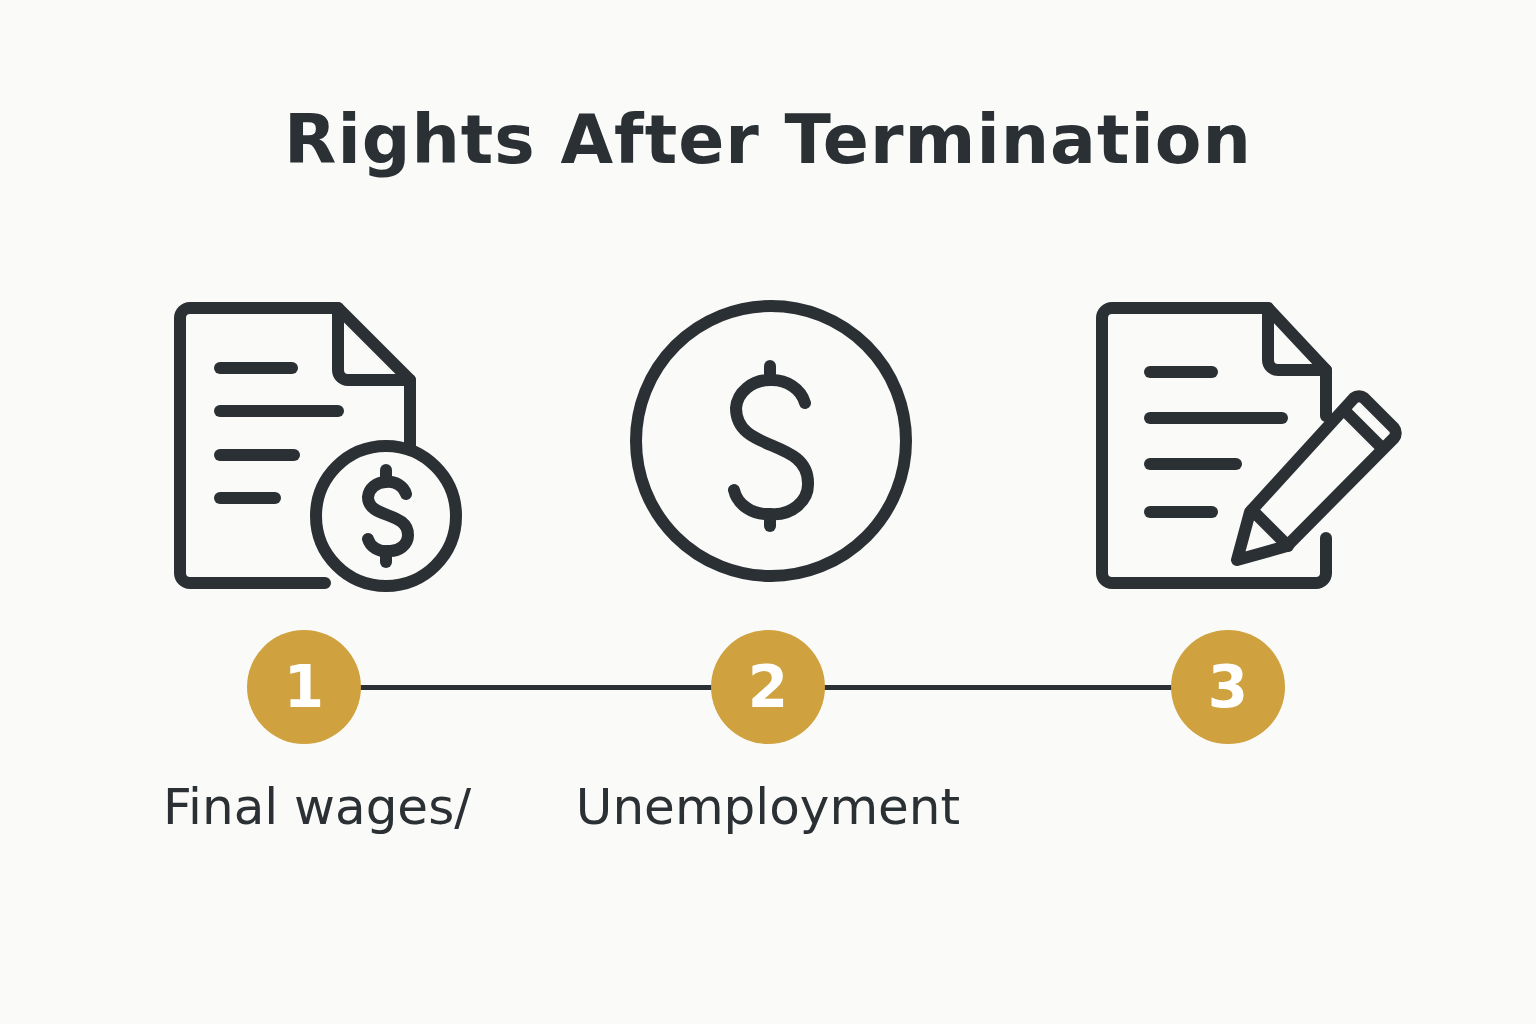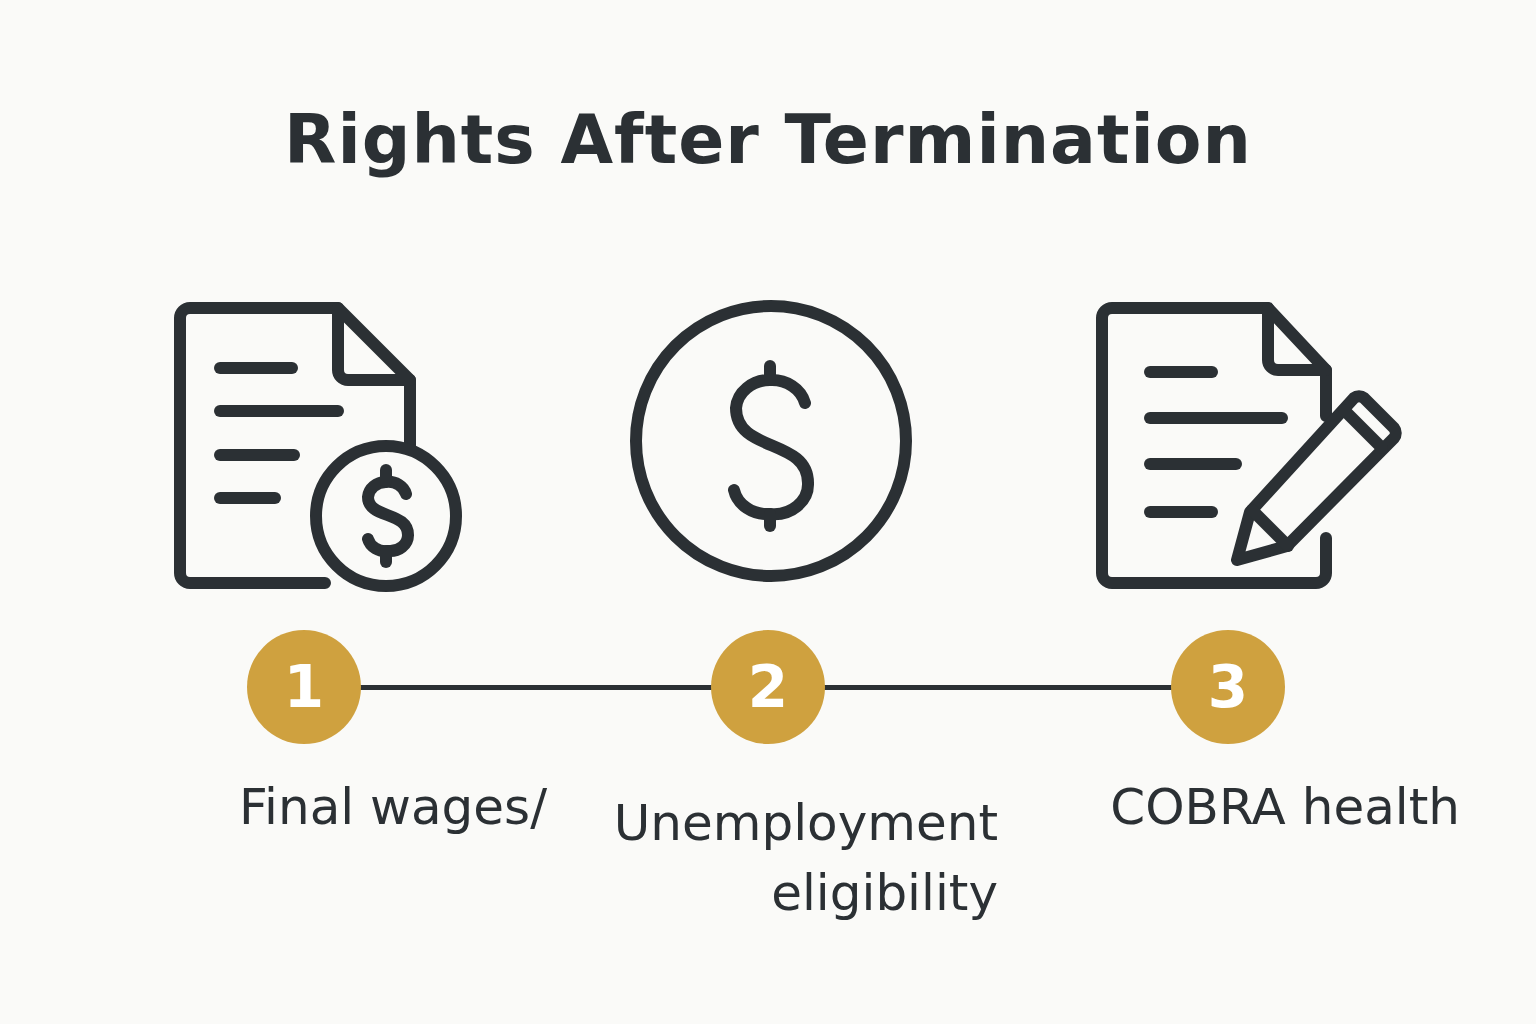--- a/index.html
+++ b/index.html
@@ -29,21 +29,21 @@
   .step-circle {
     position: absolute; width: 114px; height: 114px; border-radius: 50%;
     background: #cfa13f;
     color: #ffffff;
     font-family: "DejaVu Sans", sans-serif;
     font-weight: bold;
     font-size: 58px;
     display: flex; align-items: center; justify-content: center;
   }
   .step-label {
-    position: absolute; width: 460px; text-align: right;
+    position: absolute; width: 460px; text-align: center;
     font-family: "DejaVu Sans", sans-serif;
     font-size: 50px;
     line-height: 70px;
     color: #2b3034;
   }
   .step-label span { display: block; }
 </style>
 </head>
 <body>
 
@@ -89,19 +89,17 @@
 
 <div class="timeline-line"></div>
 
 <div class="step-circle" style="left:247px; top:630px;">1</div>
 <div class="step-circle" style="left:711px; top:630px;">2</div>
 <div class="step-circle" style="left:1171px; top:630px;">3</div>
 
 <div class="step-label" style="left:87px; top:772px;">
   <span>Final wages/</span>
 </div>
-<div class="step-label" style="left:538px; top:772px;margin-top:16px;">
+<div class="step-label" style="left:538px; top:772px;">
   <span>Unemployment</span>
-  <span>eligibility</span>
 </div>
 <div class="step-label" style="left:1000px; top:772px;">
-  <span>COBRA health</span>
 </div>
 
 </body></html>

